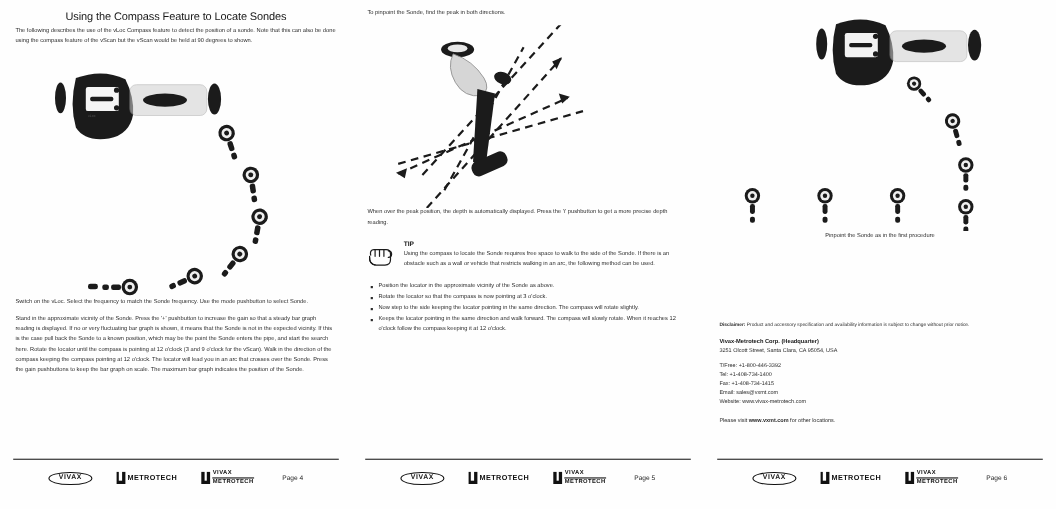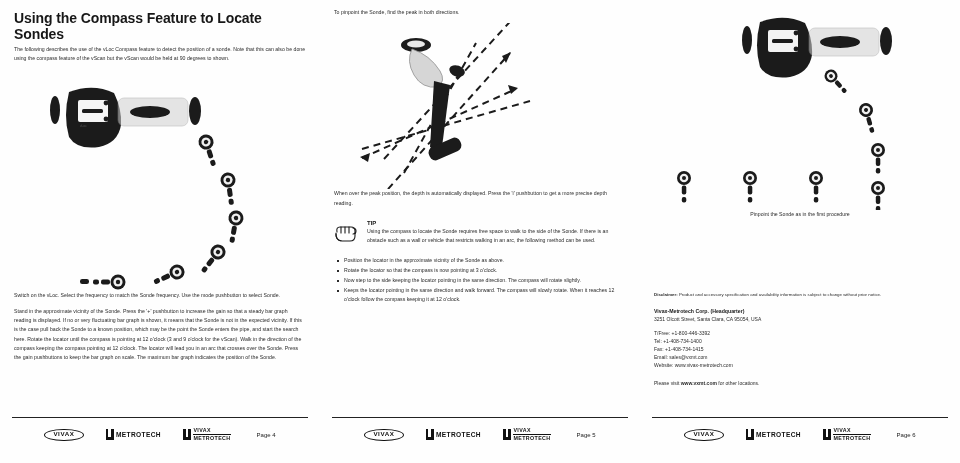--- a/index.html
+++ b/index.html
@@ -32,25 +32,26 @@
   }
   .page-inner {
     position: absolute;
     left: 0; top: 0; right: 0; bottom: 0;
     padding: 6px 14px 0 14px;
     box-sizing: border-box;
   }
 
   
   .h1 {
-    font-size: 14px;
-    font-weight: bold;
+    font-size: 10px;
+    font-weight: normal;
     letter-spacing: -0.1px;
     margin: 4px 0 3px 0;
     color: #171717;
+    text-align: center;
   }
   .body-txt {
     font-size: 5.2px;
     line-height: 1.78;
     color: #2b2b2b;
     letter-spacing: 0.01px;
     text-align: left;
   }
   .body-txt.small-gap { margin-bottom: 7px; }
   .caption {

